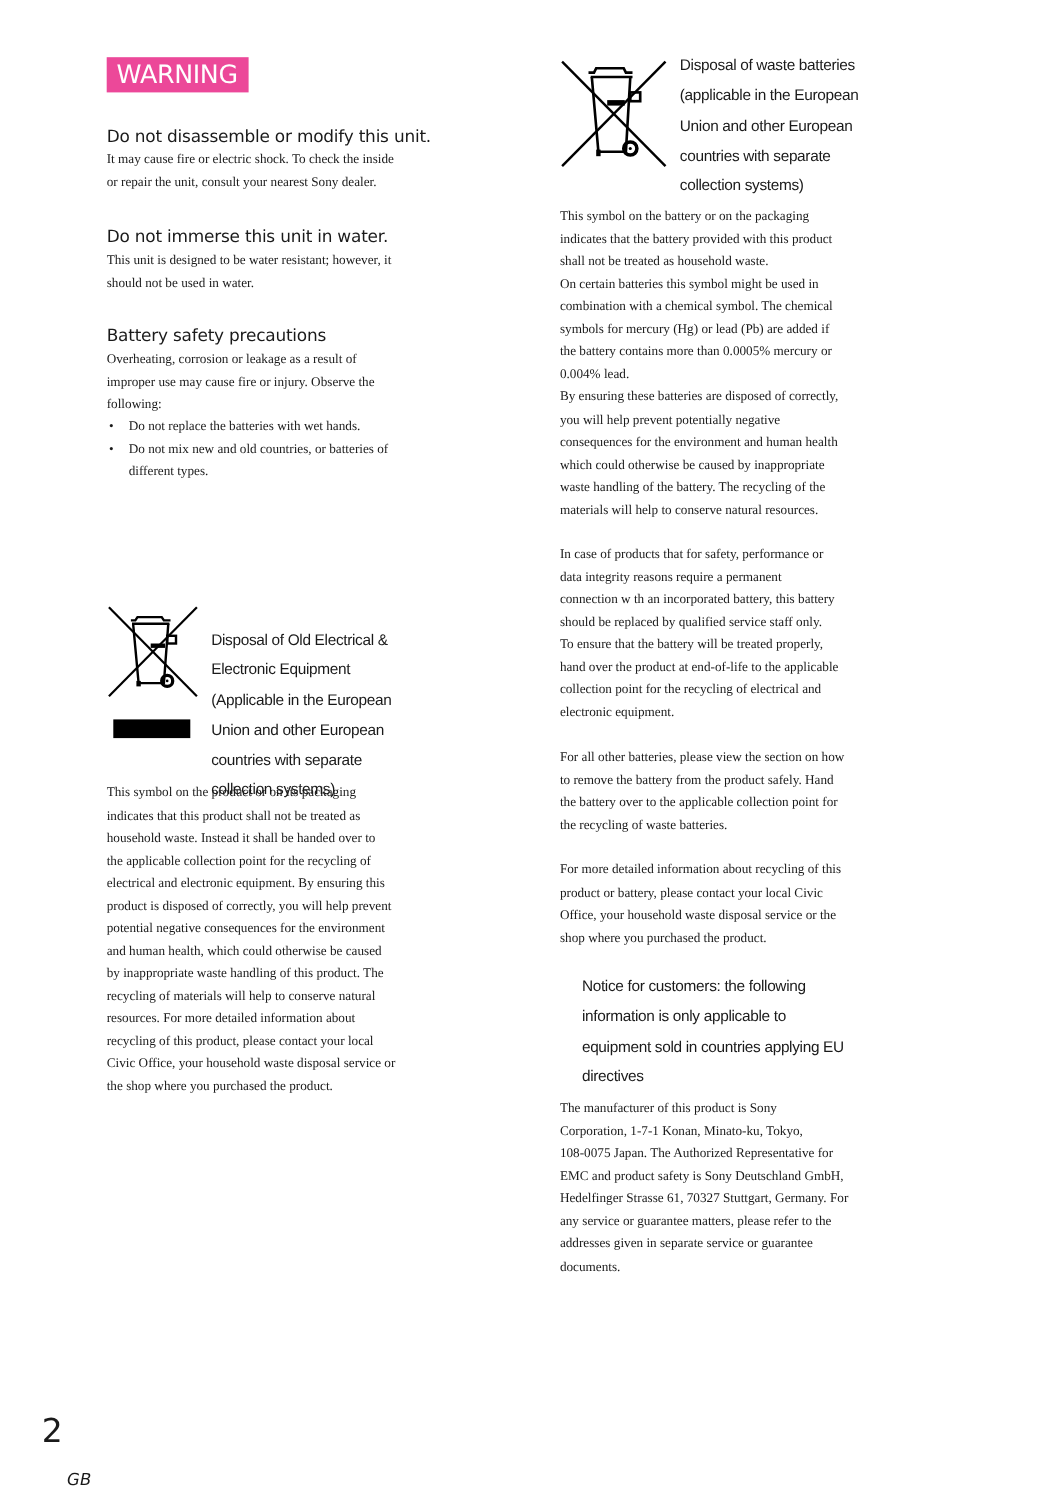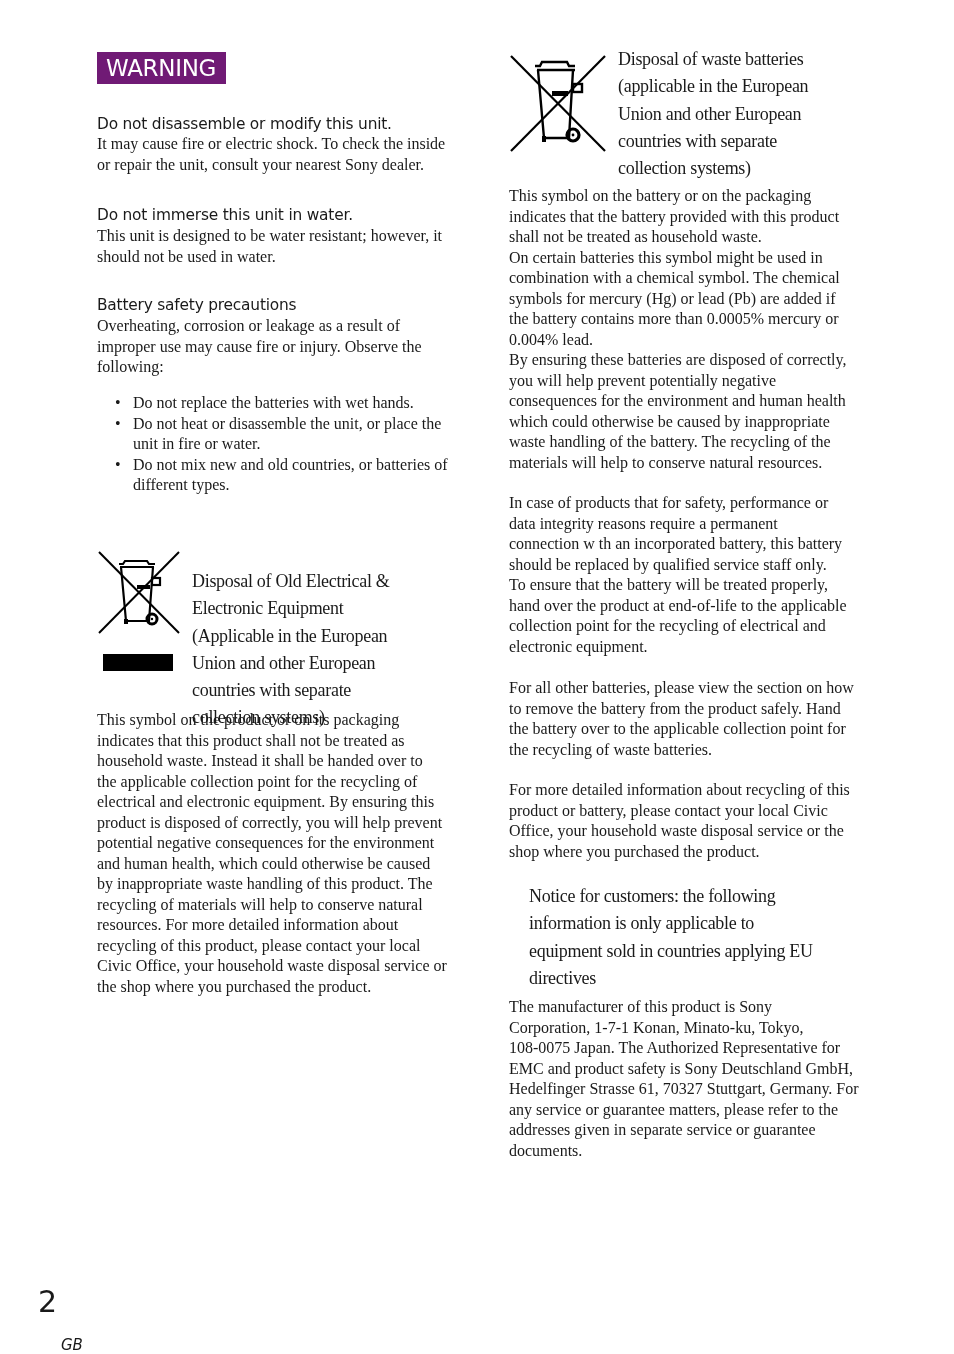--- a/index.html
+++ b/index.html
@@ -1,24 +1,24 @@
 <!DOCTYPE html>
 <html><head>
   <meta charset="utf-8">
   <style>
     html, body { margin: 0; padding: 0; background: #ffffff; }
     body { width: 954px; height: 1354px; position: relative; overflow: hidden; color: #1a1a1a; }
-    .serif { font-family: "Liberation Serif", "DejaVu Serif", serif; font-size: 16px; line-height: 20.5px; }
-    .warning-badge { position: absolute; left: 97px; top: 52px; background: #701a75; color: #fff; font-family: "DejaVu Sans", sans-serif; font-size: 23px; padding: 0 10px 0 9px; height: 32px; line-height: 32px; letter-spacing: -0.3px; }
+    .serif { font-family: "Liberation Serif", "DejaVu Serif", serif; font-size: 12px; line-height: 20.5px; }
+    .warning-badge { position: absolute; left: 97px; top: 52px; background: #ec4899; color: #fff; font-family: "DejaVu Sans", sans-serif; font-size: 23px; padding: 0 10px 0 9px; height: 32px; line-height: 32px; letter-spacing: -0.3px; }
     .h-small { position: absolute; font-family: "DejaVu Sans", sans-serif; font-size: 15.4px; line-height: 20px; letter-spacing: -0.2px; }
     .para { position: absolute; white-space: pre-line; }
-    .bullets { position: absolute; margin: 16px; padding: 0; list-style: none; }
+    .bullets { position: absolute; margin: 0; padding: 0; list-style: none; }
     .bullets li { position: relative; padding-left: 20px; white-space: pre-line; }
     .bullets li::before { content: "\2022"; position: absolute; left: 2px; top: 0; }
-    .h-large { position: absolute; font-family: Liberation Serif, serif; font-size: 18px; line-height: 27.3px; white-space: pre-line; letter-spacing: -0.3px; }
+    .h-large { position: absolute; font-family: Liberation Sans, sans-serif; font-size: 14px; line-height: 27.3px; white-space: pre-line; letter-spacing: -0.3px; }
     .icon { position: absolute; }
     .black-bar { position: absolute; background: #000; }
     .page-num { position: absolute; left: 38px; top: 1284px; font-family: "DejaVu Sans", sans-serif; font-size: 30px; line-height: 36px; }
     .page-suffix { position: absolute; left: 61px; top: 1336px; font-family: "DejaVu Sans", sans-serif; font-size: 15px; font-style: italic; }
   </style>
 </head>
 <body>
 
 <div class="warning-badge">WARNING</div>
 
@@ -29,22 +29,20 @@
 <div class="h-small" style="left:97px; top:205px;">Do not immerse this unit in water.</div>
 <div class="para serif" style="left:97px; top:226px; width:380px;">This unit is designed to be water resistant; however, it
 should not be used in water.</div>
 
 <div class="h-small" style="left:97px; top:295px;text-align:center;">Battery safety precautions</div>
 <div class="para serif" style="left:97px; top:316px; width:380px;">Overheating, corrosion or leakage as a result of
 improper use may cause fire or injury. Observe the
 following:</div>
 <ul class="bullets serif" style="left:97px; top:377px; width:380px;">
   <li>Do not replace the batteries with wet hands.</li>
-  <li>Do not heat or disassemble the unit, or place the
-unit in fire or water.</li>
   <li>Do not mix new and old countries, or batteries of
 different types.</li>
 </ul>
 
 <svg class="icon" style="left:97px; top:549px;" width="84" height="88" viewBox="0 0 84 88">
   <g fill="none" stroke="#000" stroke-width="2.2">
     <path d="M22 15 L26 15 L28 12 L50 12 L52 15 L58 15"></path>
     <path d="M23 18 L57 18"></path>
     <path d="M24 18 L29 72 L52 72 L56 18"></path>
     <rect x="55" y="29" width="8" height="7"></rect>

